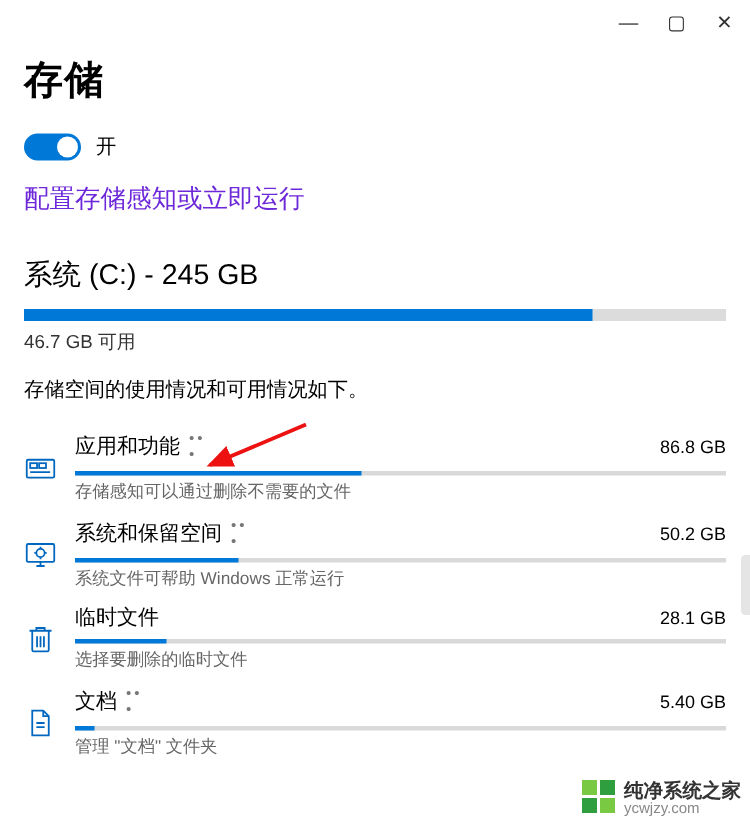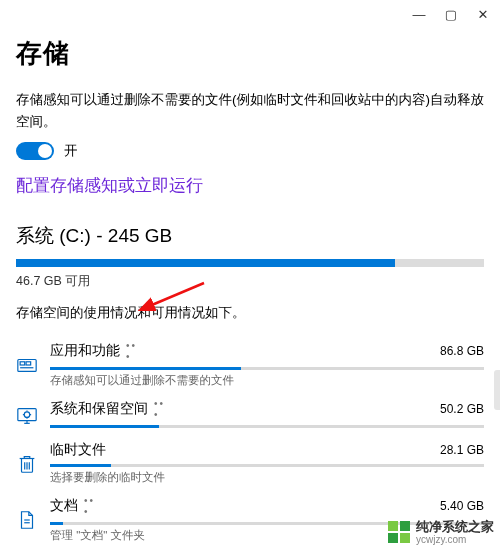--- a/index.html
+++ b/index.html
@@ -75,21 +75,21 @@
   .cat-bar { height:3px; background:#d9d9d9; margin:5px 0 3px 0;}
   .cat-bar-fill { height:100%; background:#0078d7;}
   .cat-sub { font-size:11.5px; color:#666; }
   .arrow {
     position:absolute; transform-origin: top right;
     display:none;
   }
   .arrow.show { display:block; }
   .watermark {
     position:absolute; right:6px; bottom:6px;
-    display:flex; align-items:center; gap:6px;
+    display:flex; gap:6px;
     font-size:12px; color:#666;
   }
   .wm-logo {
     width:22px; height:22px; display:grid;
     grid-template-columns:1fr 1fr; grid-template-rows:1fr 1fr; gap:2px;
     transform:rotate(0deg);
   }
   .wm-logo span { background:#38b349; }
   .wm-logo span:nth-child(1){background:#7ac943;}
   .wm-logo span:nth-child(2){background:#2e9e3f;}
@@ -108,21 +108,20 @@
 
 <div class="titlebar">
   <div class="tb-btn">—</div>
   <div class="tb-btn">▢</div>
   <div class="tb-btn">✕</div>
 </div>
 
 <div class="content">
   <h1>存储</h1>
 
-  <div class="desc">存储感知可以通过删除不需要的文件(例如临时文件和回收站中的内容)自动释放空间。</div>
 
   <div class="toggle-row">
     <div class="toggle"></div>
     <span class="toggle-label">开</span>
   </div>
 
   <a href="#" class="link">配置存储感知或立即运行</a>
 
   <div class="drive-title">系统 (C:) - 245 GB</div>
   <div class="big-bar">
@@ -175,20 +174,21 @@
           <div class="cat-head">
             <span class="cat-name">
               <span>系统和保留空间</span>
               <span class="loading-dots">•• •</span>
             </span>
             <span class="cat-size">50.2 GB</span>
           </div>
           <div class="cat-bar">
             <div class="cat-bar-fill" style="width:25%"></div>
           </div>
+          <div class="cat-sub">系统文件可帮助 Windows 正常运行</div>
         </div>
       </div>
       <div class="cat-row">
         <div class="cat-icon">
           <svg viewBox="0 0 24 24" fill="none" stroke="currentColor" stroke-width="1.3">
             <path d="M4 6h16"></path>
             <path d="M6 6v14a1 1 0 0 0 1 1h10a1 1 0 0 0 1-1V6"></path>
             <path d="M9 6V4h6v2"></path>
             <line x1="9.5" y1="10" x2="9.5" y2="18"></line>
             <line x1="12" y1="10" x2="12" y2="18"></line>

